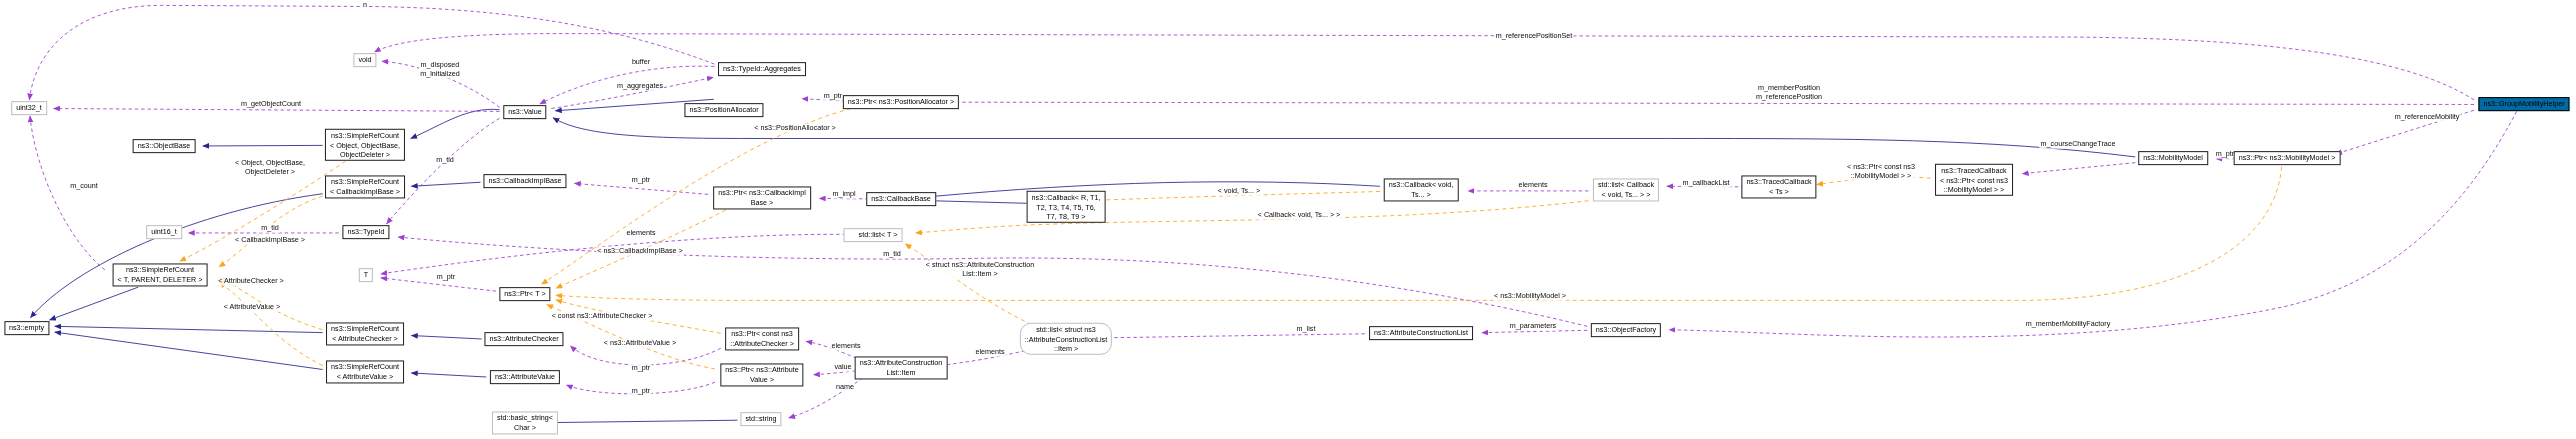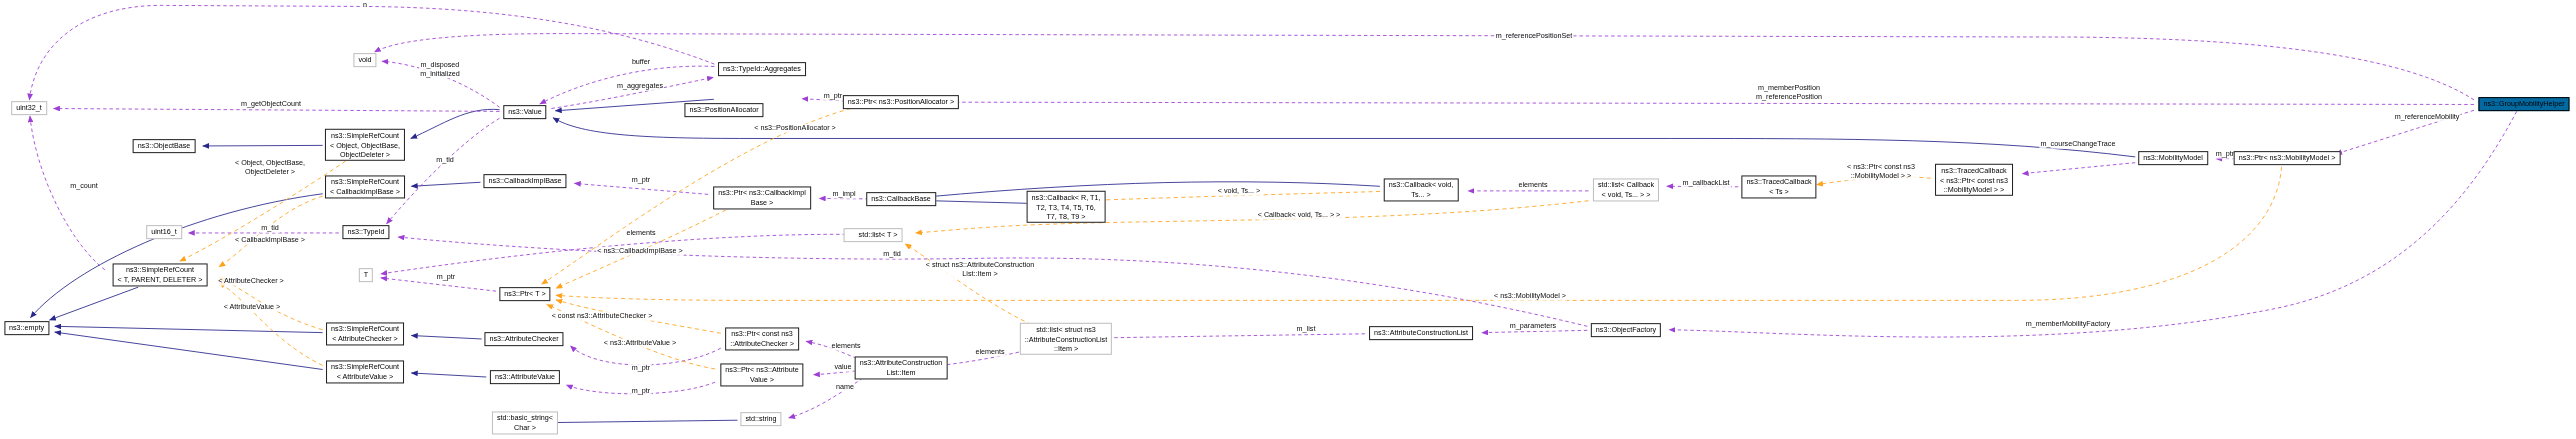--- a/index.html
+++ b/index.html
@@ -141,21 +141,21 @@
     <div class="node class" style="left: 525px; top: 377px;">ns3::AttributeValue</div>
     <div class="node class" style="left: 762px; top: 339px;">ns3::Ptr&lt; const ns3
 ::AttributeChecker &gt;</div>
     <div class="node class" style="left: 762px; top: 375px;">ns3::Ptr&lt; ns3::Attribute
 Value &gt;</div>
     <div class="node external" style="left: 525px; top: 423px;">std::basic_string&lt;
 Char &gt;</div>
     <div class="node external" style="left: 761px; top: 419px;">std::string</div>
     <div class="node class" style="left: 901px; top: 368px;">ns3::AttributeConstruction
 List::Item</div>
-    <div class="node external" style="left: 1066px; top: 339px;">std::list&lt; struct ns3
+    <div class="node external" style="left: 1066px; top: 339px; border-radius: 11px;">std::list&lt; struct ns3
 ::AttributeConstructionList
 ::Item &gt;</div>
     <div class="node class" style="left: 1421px; top: 333px;">ns3::AttributeConstructionList</div>
     <div class="node class" style="left: 1626px; top: 330px;">ns3::ObjectFactory</div>
     <div class="elabel" style="left: 365px; top: 4.6px;">n</div>
     <div class="elabel" style="left: 1534px; top: 36px;">m_referencePositionSet</div>
     <div class="elabel" style="left: 440px; top: 70px;">m_disposed
 m_initialized</div>
     <div class="elabel" style="left: 641px; top: 62px;">buffer</div>
     <div class="elabel" style="left: 640px; top: 86px;">m_aggregates</div>

